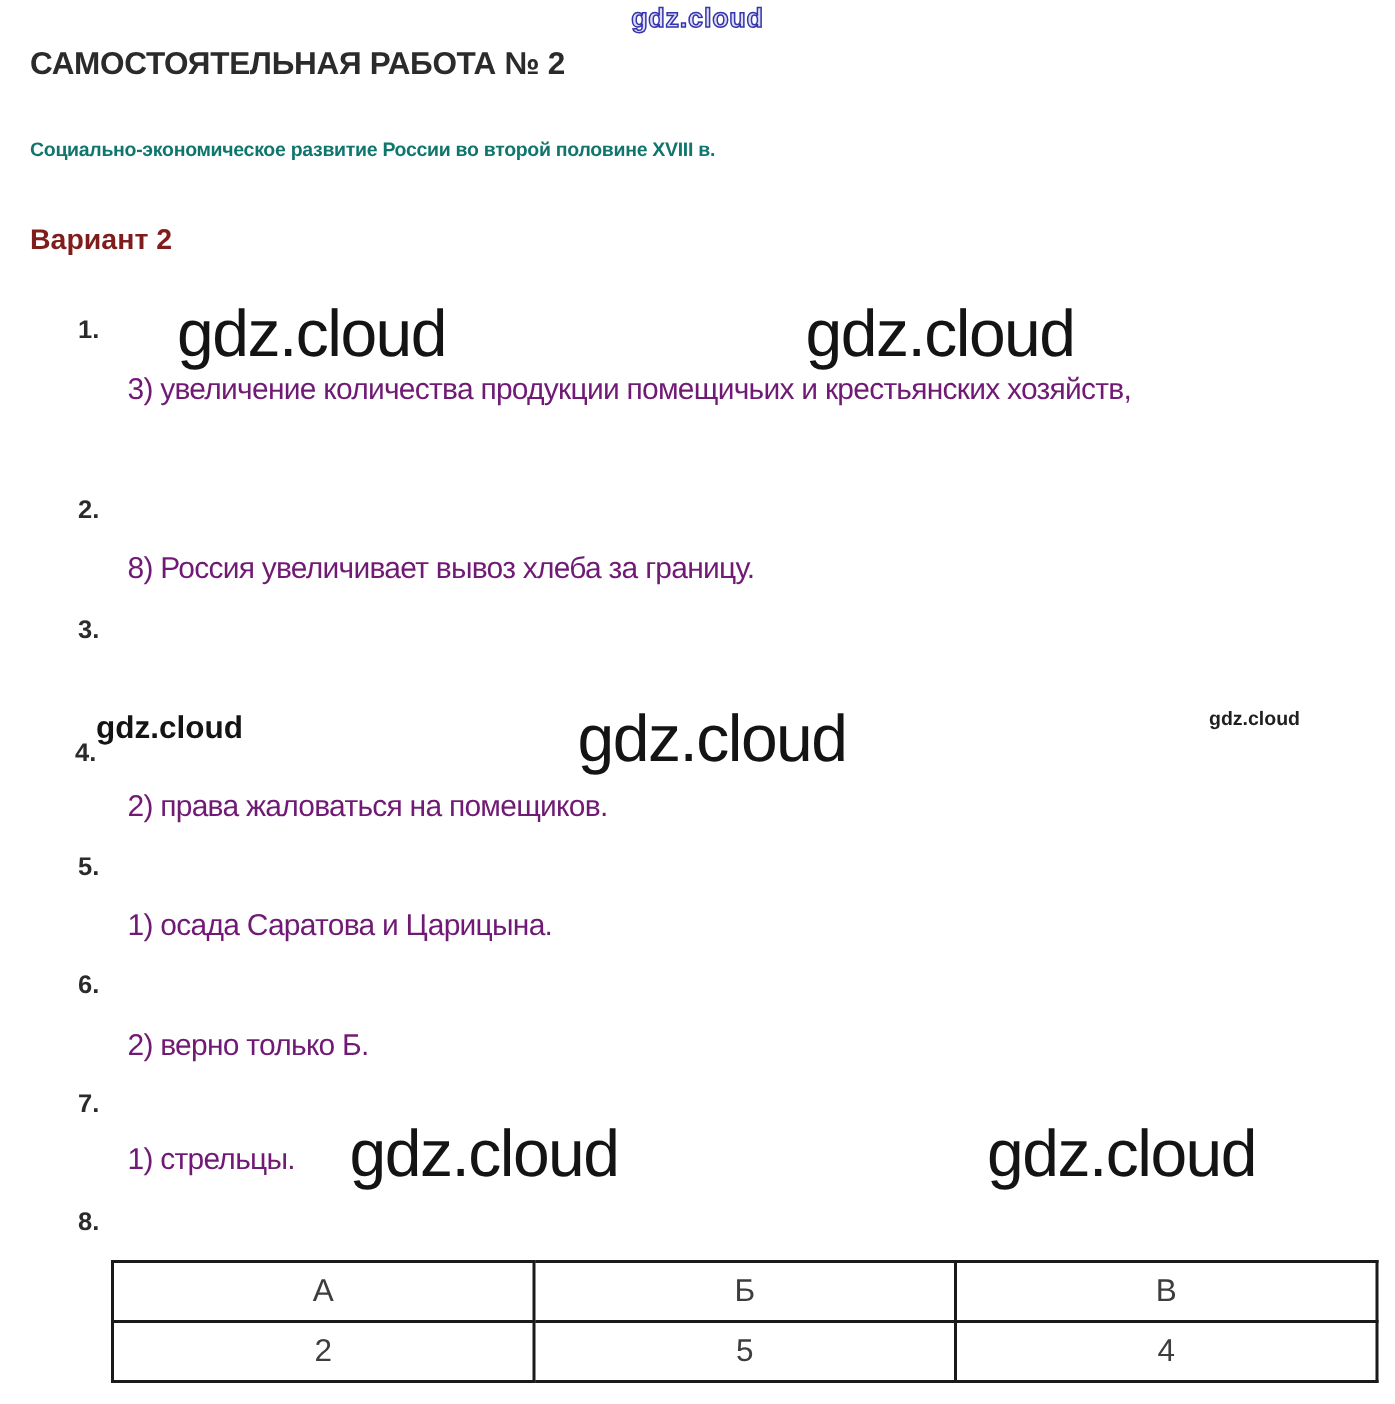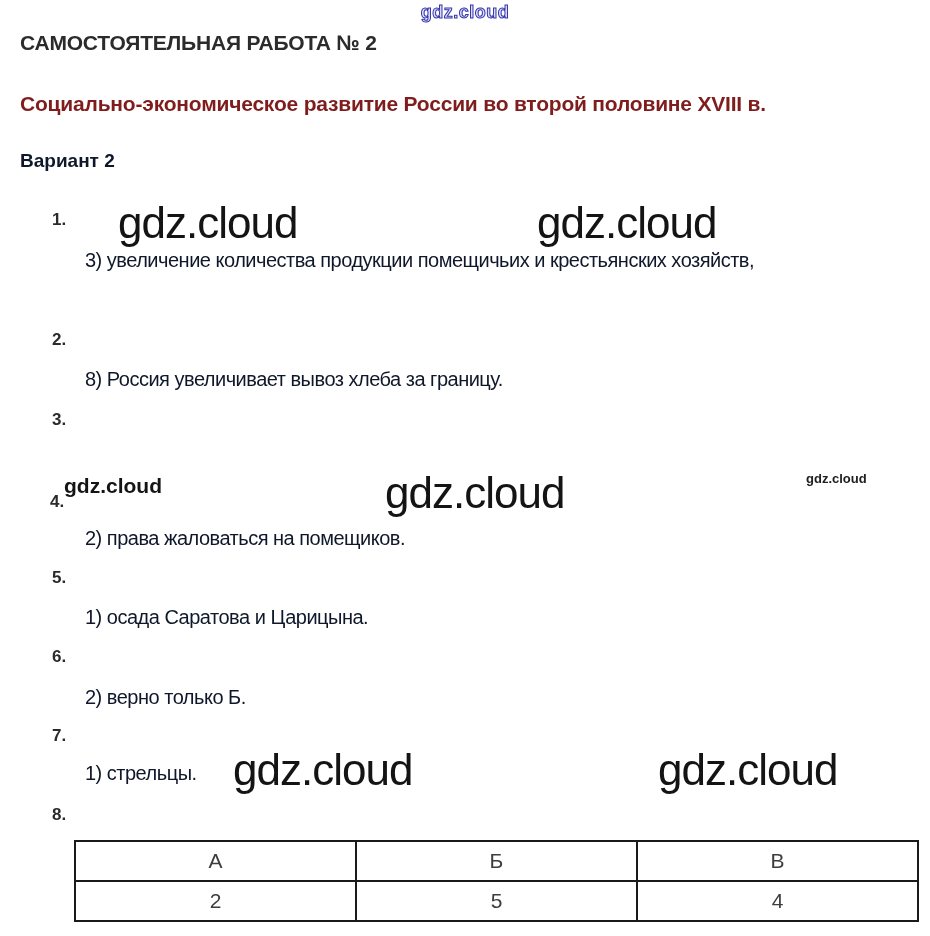--- a/index.html
+++ b/index.html
@@ -23,28 +23,28 @@
     text-align: center;
     font-size: 18px;
     font-weight: 700;
     color: #dcdcf4;
     -webkit-text-stroke: 1px #3434ad;
     letter-spacing: 0.5px;
   }
 
   
   .title    { left: 20px; top: 31px;  font-size: 21px; font-weight: 700; color: #2b2b2b; letter-spacing: -0.2px; }
-  .subtitle { left: 20px; top: 92px;  font-size: 21px; font-weight: 700; color: #7f1d1d; letter-spacing: -0.2px; }
-  .variant  { left: 20px; top: 150px; font-size: 19px; font-weight: 700; color: #0f172a; }
+  .subtitle { left: 20px; top: 92px;  font-size: 13px; font-weight: 700; color: #0f766e; letter-spacing: -0.2px; }
+  .variant  { left: 20px; top: 150px; font-size: 19px; font-weight: 700; color: #7f1d1d; }
 
   
   .qnum { font-size: 17px; font-weight: 700; color: #2b2b2b; }
 
   
-  .ans { font-size: 20px; color: #0f172a; letter-spacing: -0.5px; }
+  .ans { font-size: 20px; color: #701a75; letter-spacing: -0.5px; }
 
   
   .wm-big {
     font-size: 44px;
     font-weight: 500;
     color: #141414;
     letter-spacing: -1px;
   }
   .wm-med {
     font-size: 21px;

